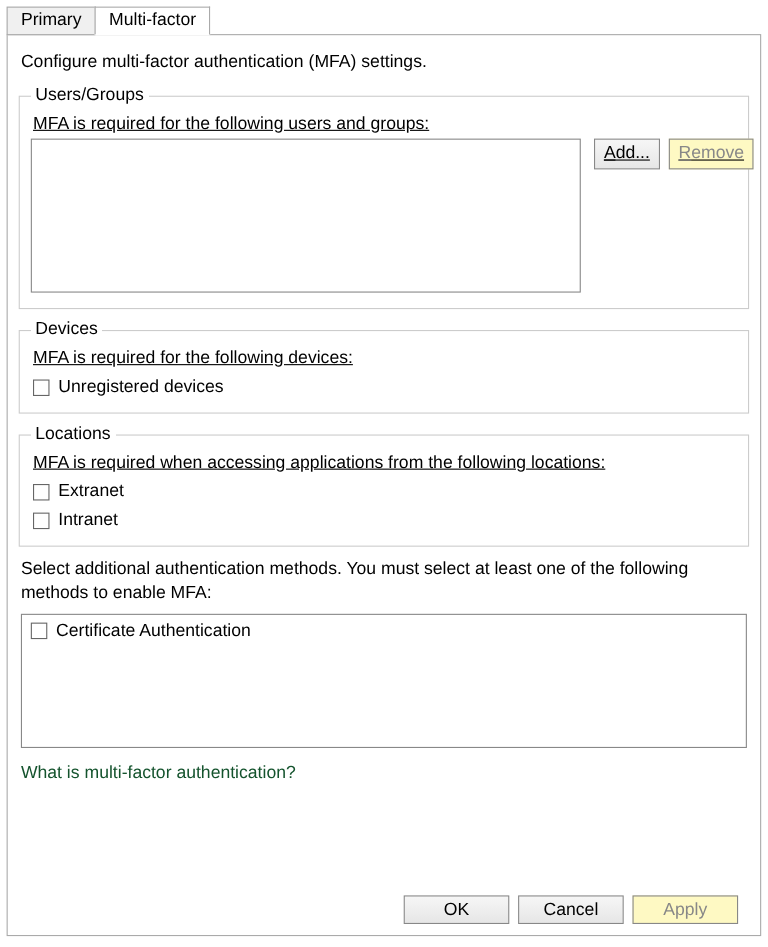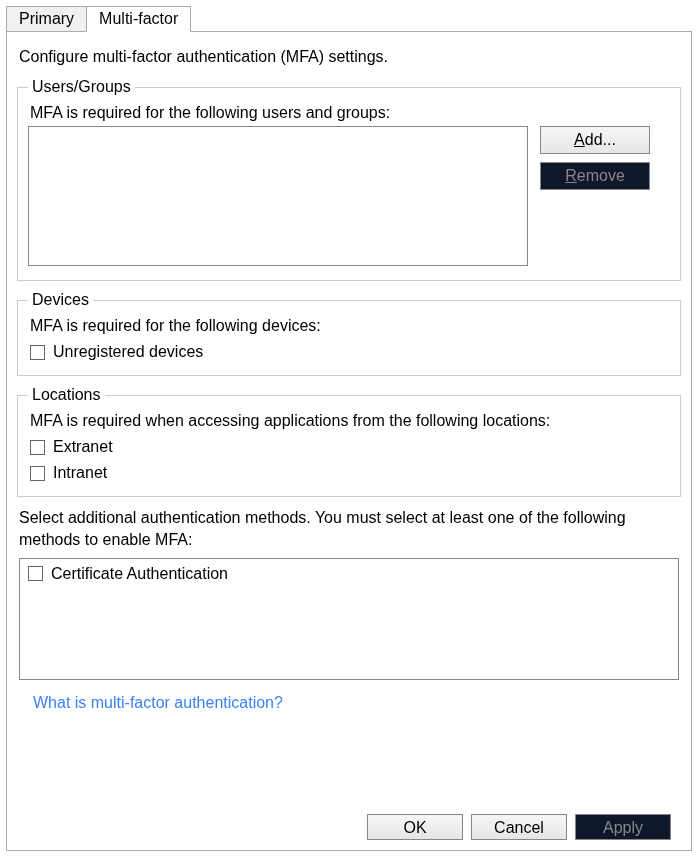--- a/index.html
+++ b/index.html
@@ -45,49 +45,51 @@
       border: 1px solid #ccc;
       margin: 0 0 10px 0;
       padding: 8px 10px 14px 10px;
     }
     legend {
       padding: 0 4px;
       color: #000;
     }
     .sub-desc {
       margin: 0 0 4px 2px;
+      text-decoration: underline;
     }
     .users-row {
       display: flex;
       align-items: flex-start;
       gap: 12px;
     }
     .listbox {
       flex: 1;
       height: 140px;
       border: 1px solid #888;
       background: #fff;
       max-width: 500px;
     }
     .side-buttons {
       display: flex;
-      flex-direction: column;
+      flex-direction: row;
       gap: 8px;
       width: 110px;
+      text-decoration: underline;
     }
     button {
       padding: 4px 8px;
       border: 1px solid #888;
       background: linear-gradient(#f6f6f6,#e6e6e6);
       cursor: pointer;
       font-family: inherit;
     }
     button:disabled {
       color: #888;
-      background: #0f172a;
+      background: #fef9c3;
       cursor: default;
     }
     button .accel {
       text-decoration: underline;
     }
     .check-row {
       display: flex;
       align-items: center;
       gap: 8px;
       margin: 8px 0 0 2px;
@@ -103,23 +105,23 @@
       line-height: 1.4;
     }
     .auth-list {
       border: 1px solid #888;
       background: #fff;
       height: 122px;
       padding: 6px;
       margin: 0 2px;
     }
     .link {
-      color: #3b82f6;
+      color: #14532d;
       cursor: pointer;
-      margin: 14px 2px 0 16px;
+      margin: 14px 2px 0 2px;
       display: inline-block;
     }
     .footer {
       position: absolute;
       right: 20px;
       bottom: 10px;
       display: flex;
       gap: 8px;
     }
     .footer button {

